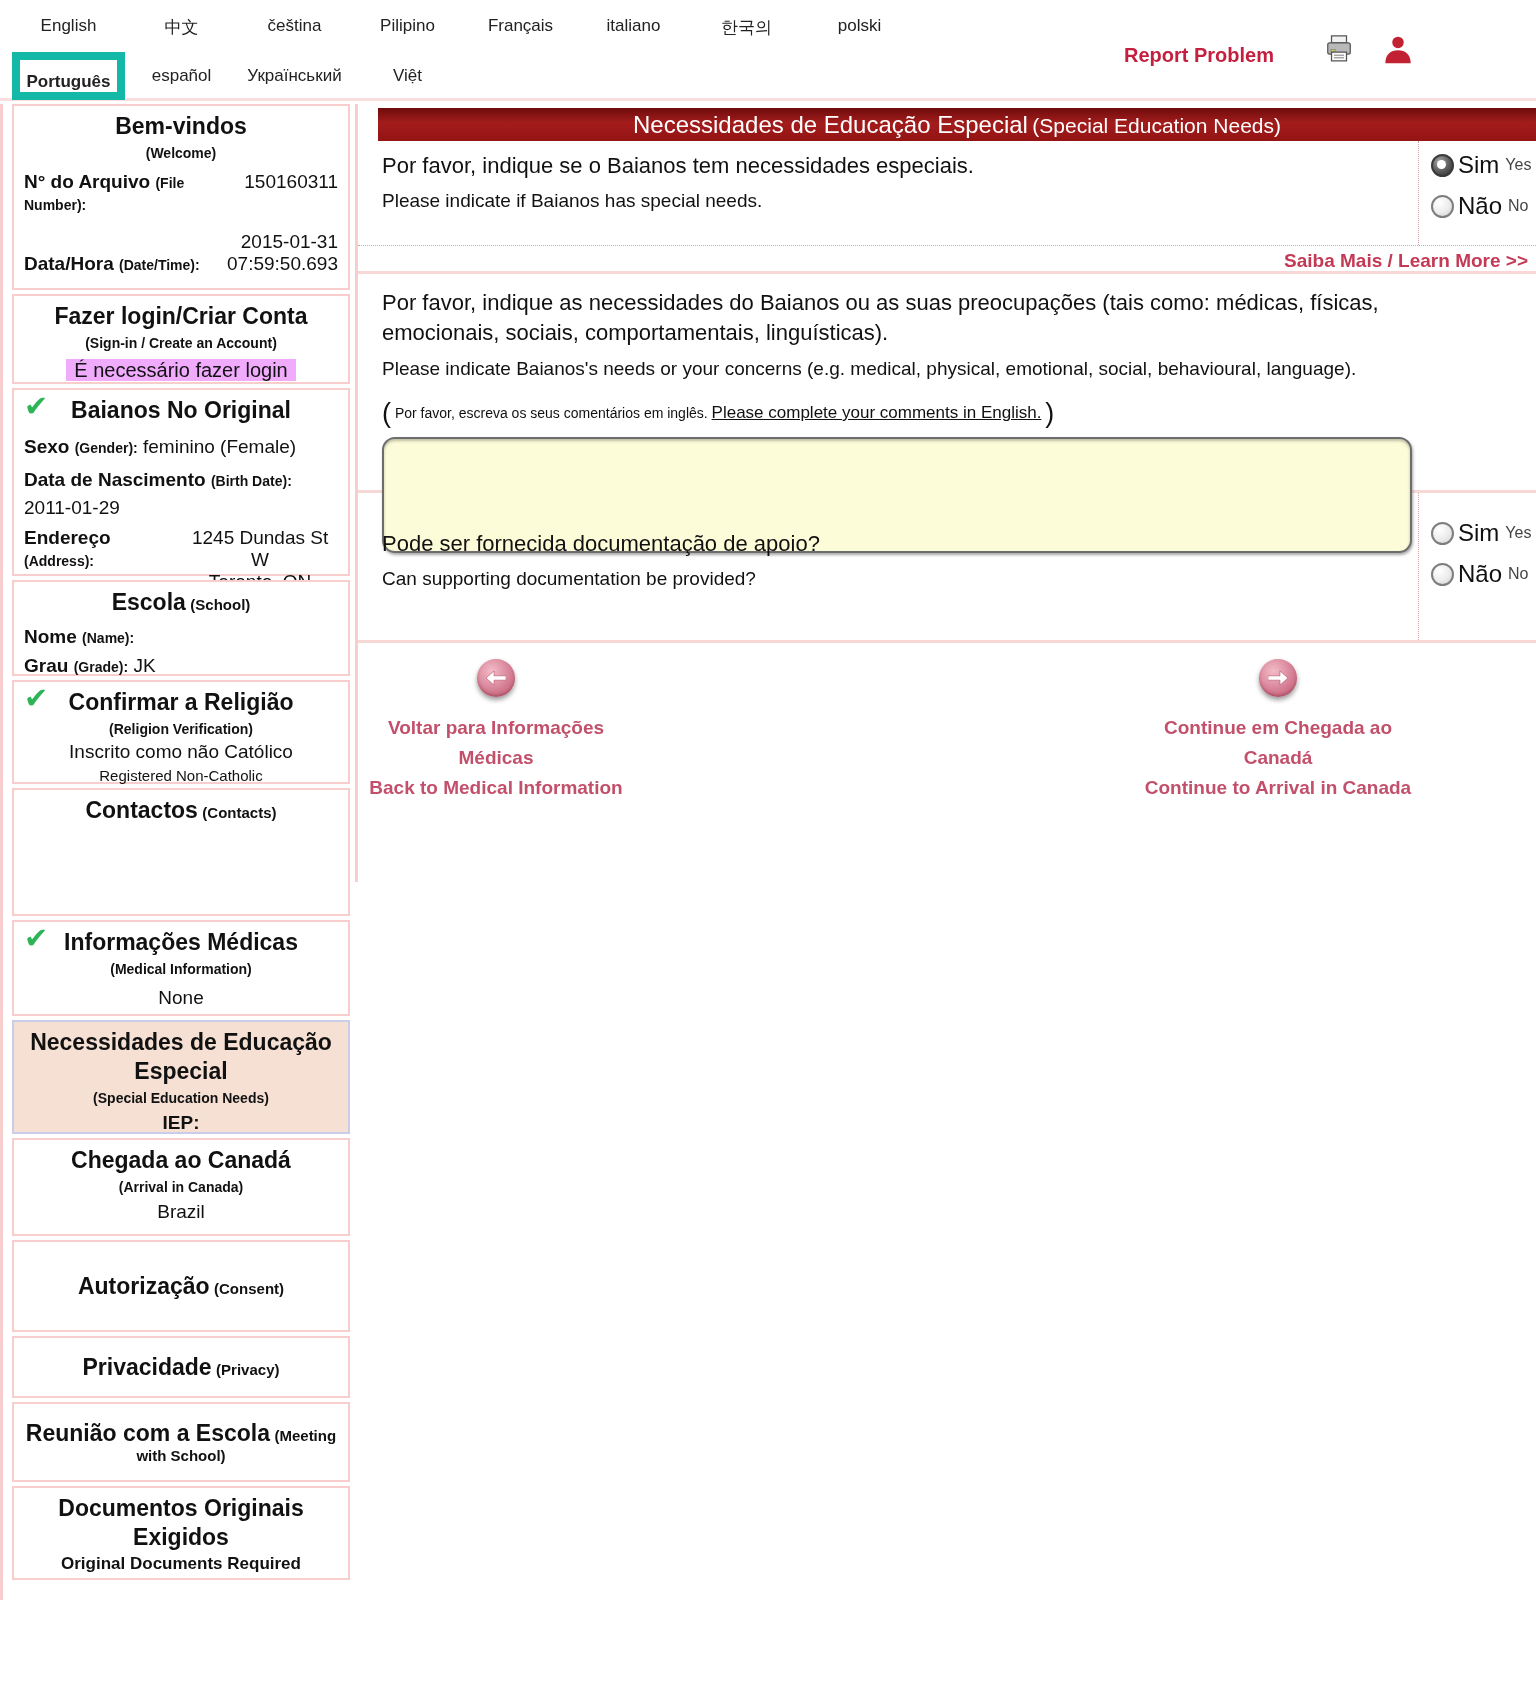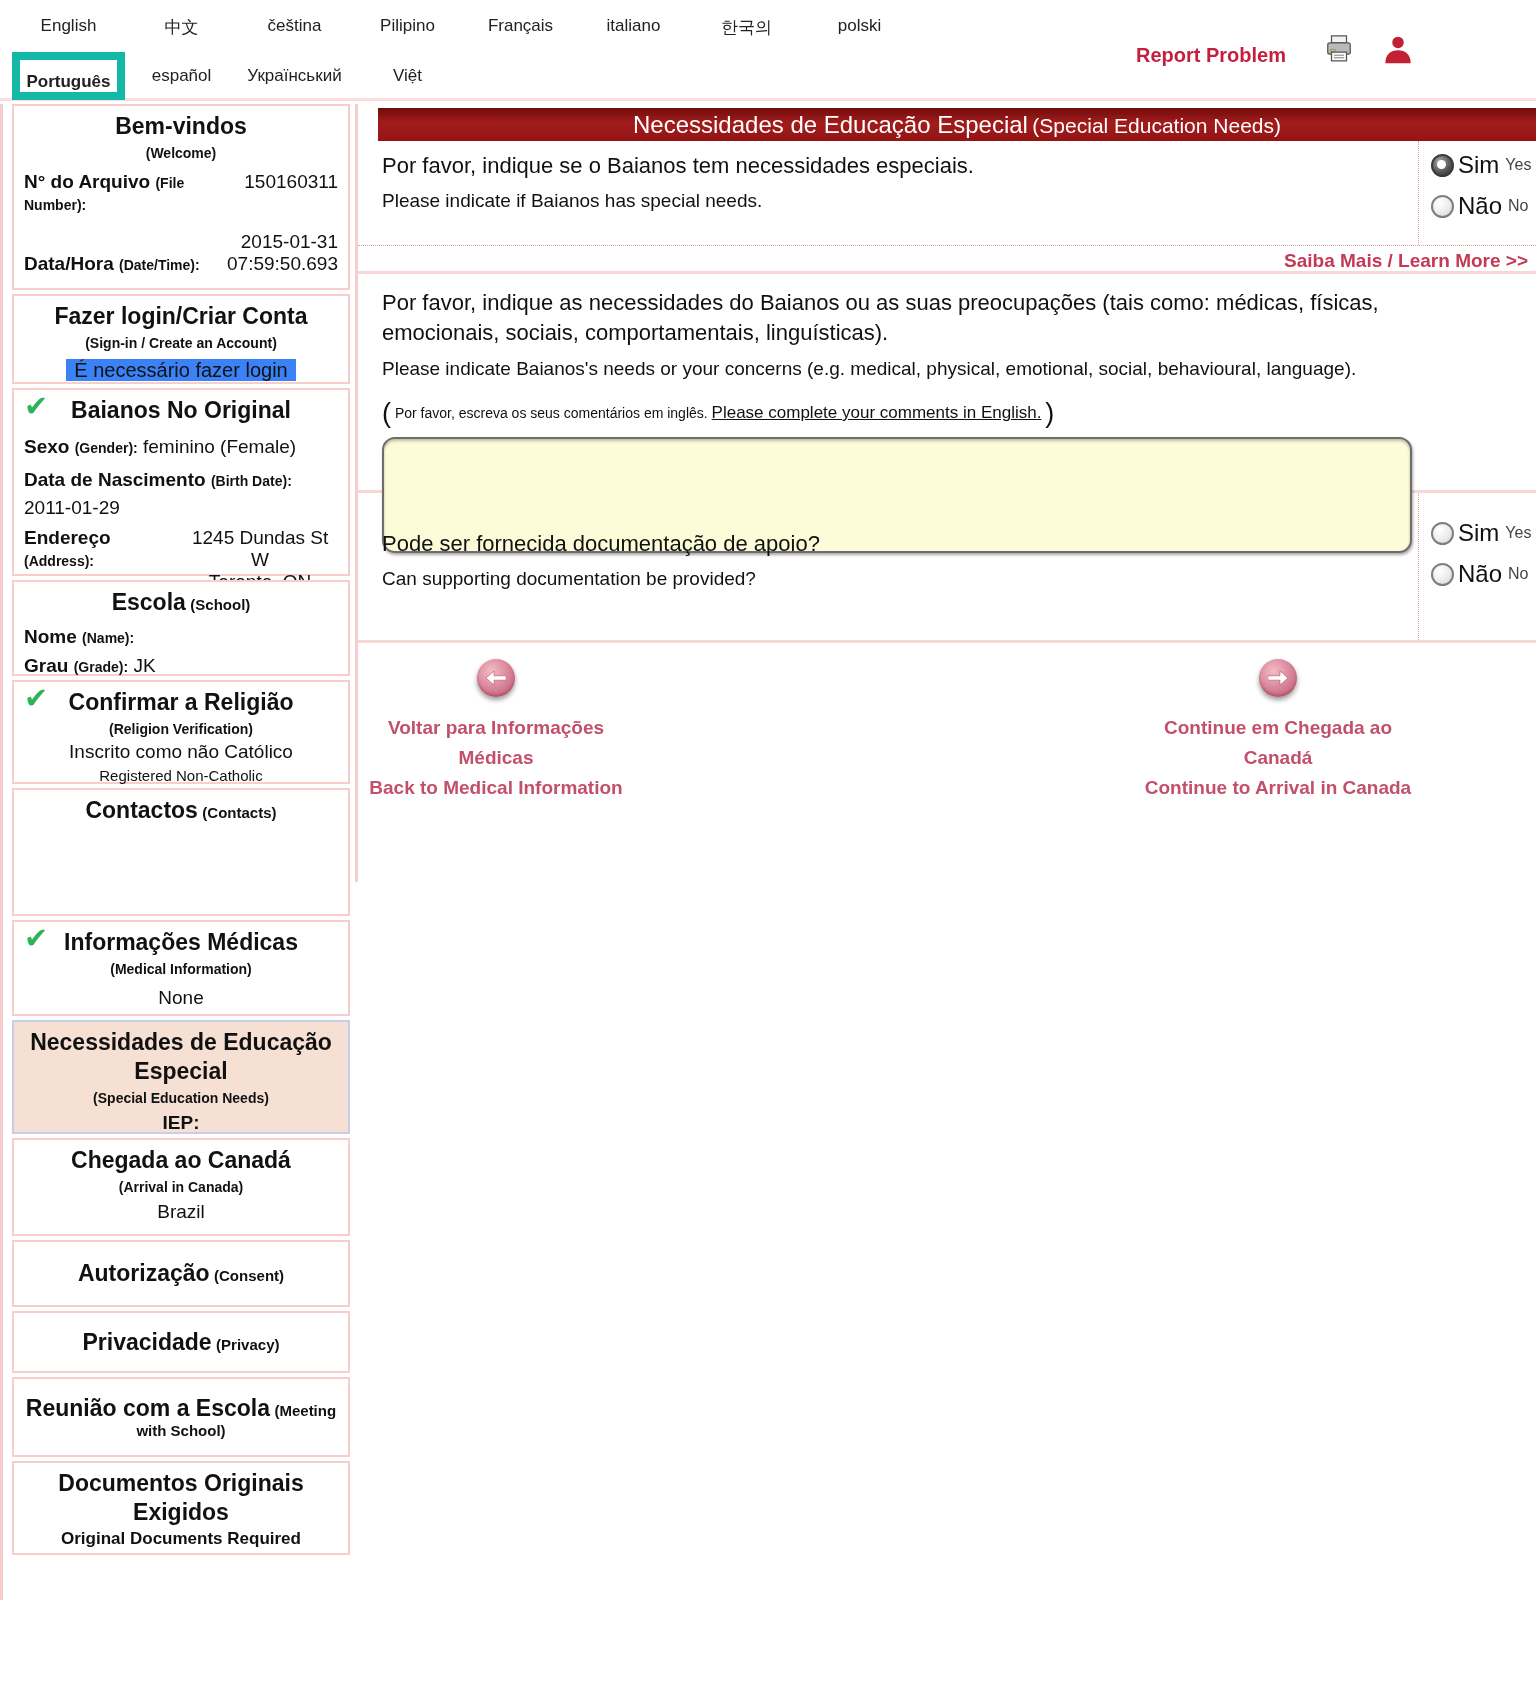--- a/index.html
+++ b/index.html
@@ -8,21 +8,21 @@
 
   
   .topbar { position:absolute; top:0; left:0; width:1536px; height:101px;
     border-bottom:3px solid #fadede; background:#fff; z-index:5; }
   .lang-row { position:absolute; left:12px; display:flex; }
   .lang-row.r1 { top:16px; }
   .lang-row.r2 { top:66px; }
   .lang-cell { width:113px; text-align:center; font-size:17px; color:#222; cursor:pointer; }
   .lang-cell.selected { border:8px solid #14b8a6; background:#fff; font-weight:bold;
     height:48px; line-height:44px; margin-top:-14px; width:113px; }
-  .report-problem { position:absolute; top:44px; right:250px; color:#c41f3e;
+  .report-problem { position:absolute; top:44px; right:262px; color:#c41f3e;
     font-weight:bold; font-size:20px; cursor:pointer; }
   .hdr-icon { position:absolute; top:34px; cursor:pointer; }
   .hdr-icon.printer { right:182px; }
   .hdr-icon.user { right:122px; }
 
   
   .page-edge { position:absolute; left:0; top:104px; width:3px; height:1496px; background:#f7cdcd; }
 
   
   .sidebar { position:absolute; left:12px; top:104px; width:338px; }
@@ -37,35 +37,35 @@
   .frow { text-align:left; font-size:19px; margin-top:12px; line-height:1.45; }
   .frow .fl { font-weight:bold; }
   .frow .fs { font-size:14px; font-weight:bold; }
   .kv { display:flex; text-align:left; margin-top:12px; }
   .kv .klabel { font-size:19px; align-self:flex-end; }
   .kv .klabel .fl { font-weight:bold; }
   .kv .klabel .fs { font-size:14px; font-weight:bold; }
   .kv .vright { margin-left:auto; font-size:19px; text-align:right; white-space:pre-line; align-self:flex-start; }
   .kv .vcenter { margin-left:auto; font-size:19px; text-align:center; white-space:pre-line; }
   .check { position:absolute; left:10px; top:2px; font-size:29px; color:#2eb457; line-height:1; }
-  .hl { background:#3b82f6; padding:0 8px; }
+  .hl { background:#f0abfc; padding:0 8px; }
   .alert-pt { font-size:20px; margin-top:8px; }
   .alert-en { font-size:14px; font-weight:bold; margin-top:6px; }
 
   
   .sb-welcome { height:186px; }
   .sb-signin { height:90px; }
   .sb-student { height:188px; }
   .sb-school { height:96px; }
   .sb-religion { height:104px; }
   .sb-contacts { height:128px; }
   .sb-medical { height:96px; }
   .sb-sen { height:114px; }
   .sb-arrival { height:98px; }
-  .sb-consent { height:67px; display:flex; align-items:center; justify-content:center; }
+  .sb-consent { height:92px; display:flex; align-items:center; justify-content:center; }
   .sb-privacy { height:62px; display:flex; align-items:center; justify-content:center;padding-left:10px; }
   .sb-meeting { height:80px; display:flex; align-items:center; justify-content:center; }
   .sb-documents { height:94px; }
 
   
   .main { position:absolute; left:355px; top:104px; width:1181px; height:778px;
     border-left:3px solid #f7cdcd; }
   .redbar { margin:4px 0 0 20px; height:33px; text-align:center; color:#fff;
     background:linear-gradient(180deg,#6f0c0c 0%,#a31c1c 45%,#941313 100%);
     line-height:33px; white-space:nowrap; }

